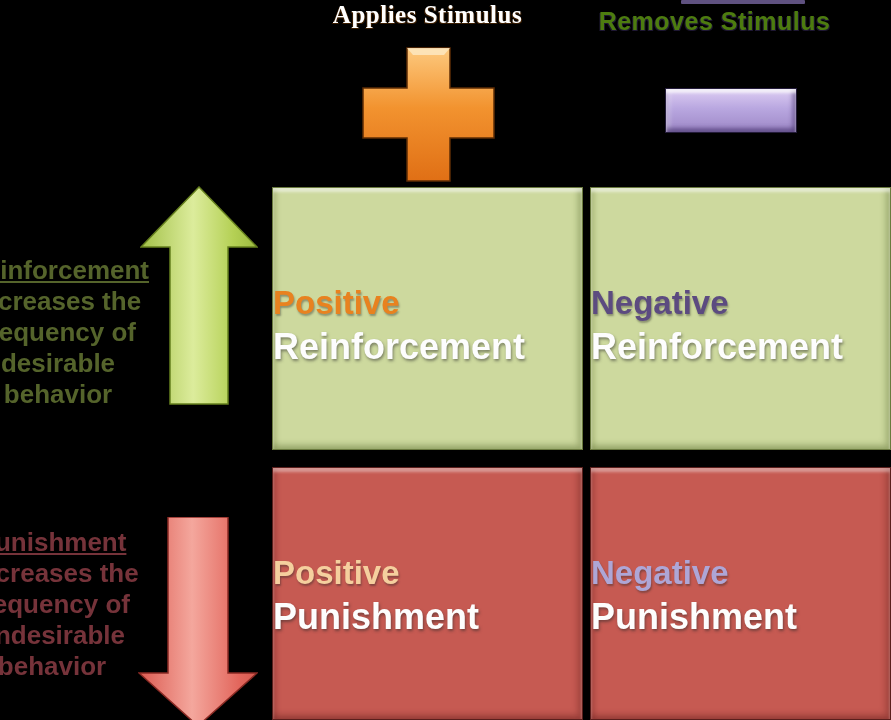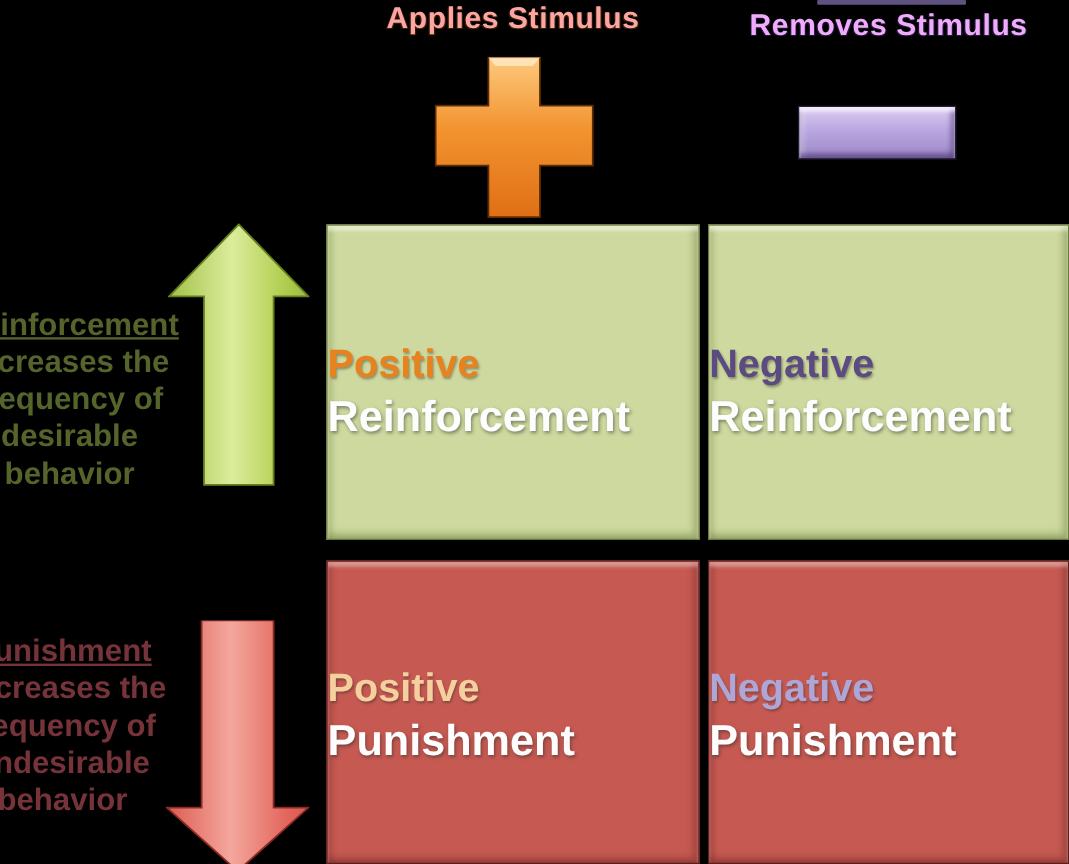--- a/index.html
+++ b/index.html
@@ -2,23 +2,23 @@
 <html><head>
 <meta charset="utf-8">
 <style>
   html,body{margin:0;padding:0;background:#000;}
   .stage{
     position:relative;width:891px;height:720px;background:#000;
     overflow:hidden;font-family:"Liberation Sans",sans-serif;
   }
   
   .col-header{position:absolute;text-align:center;font-weight:bold;font-size:25px;letter-spacing:.5px;}
-  .col-header.applies{left:272px;top:1px;width:311px;color:#fca5a5;
-    text-shadow:1px 1px 0 #3a1d00,-1px 1px 0 #3a1d00,0 2px 3px rgba(0,0,0,.9);}
-  .col-header.removes{left:590px;top:7px;width:301px;color:#f0abfc;
+  .col-header.applies{left:272px;top:1px;width:311px;color:#ffffff;
+    text-shadow:1px 1px 0 #3a1d00,-1px 1px 0 #3a1d00,0 2px 3px rgba(0,0,0,.9);font-family:Liberation Serif, serif;}
+  .col-header.removes{left:564px;top:7px;width:301px;color:#4d7c0f;
     text-shadow:1px 1px 0 #1e1733,-1px 1px 0 #1e1733,0 2px 3px rgba(0,0,0,.9);}
   .header-underline-fragment{
     position:absolute;left:681px;top:0;width:124px;height:4px;
     background:#5f5180;border-radius:1px;
   }
   
   .plus-icon{position:absolute;left:362px;top:47px;width:133px;height:135px;}
   .minus-icon{
     position:absolute;left:665px;top:88px;width:132px;height:45px;box-sizing:border-box;
     background:linear-gradient(180deg,#ddcdf3 0%,#b9a7e0 45%,#9d88c6 100%);

